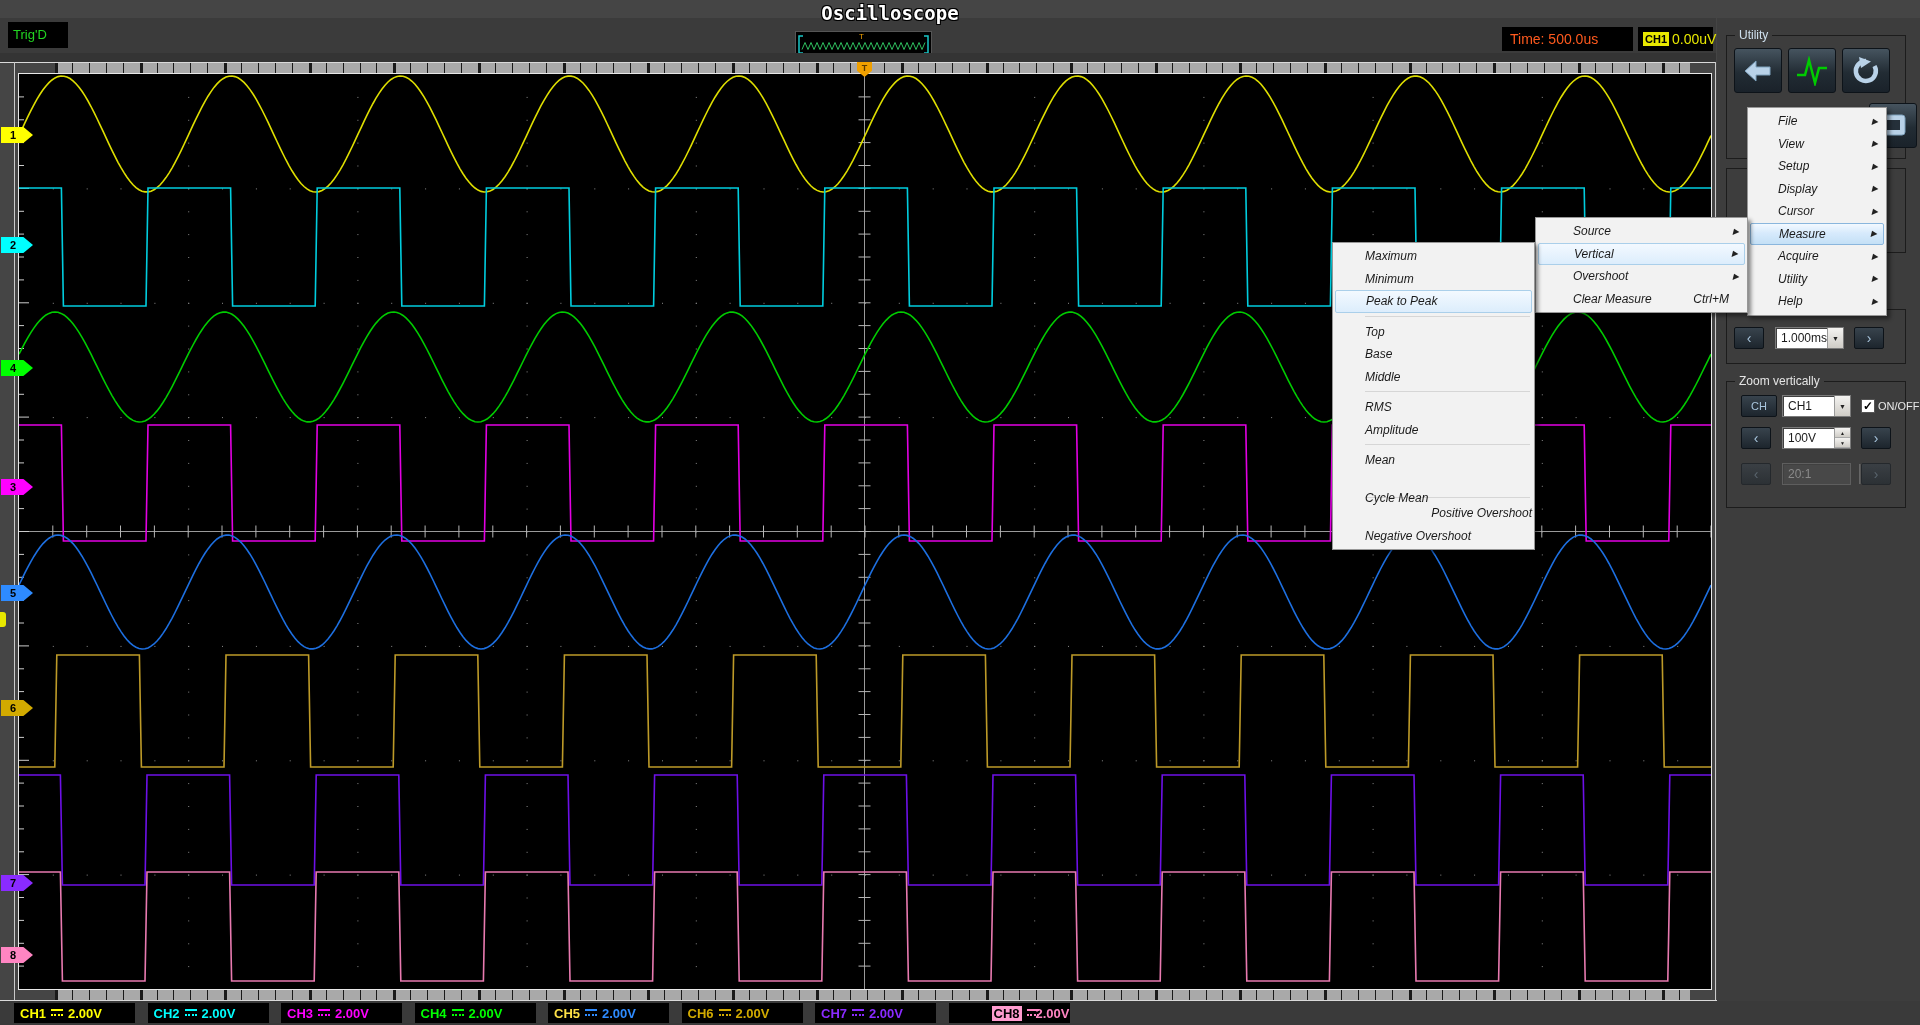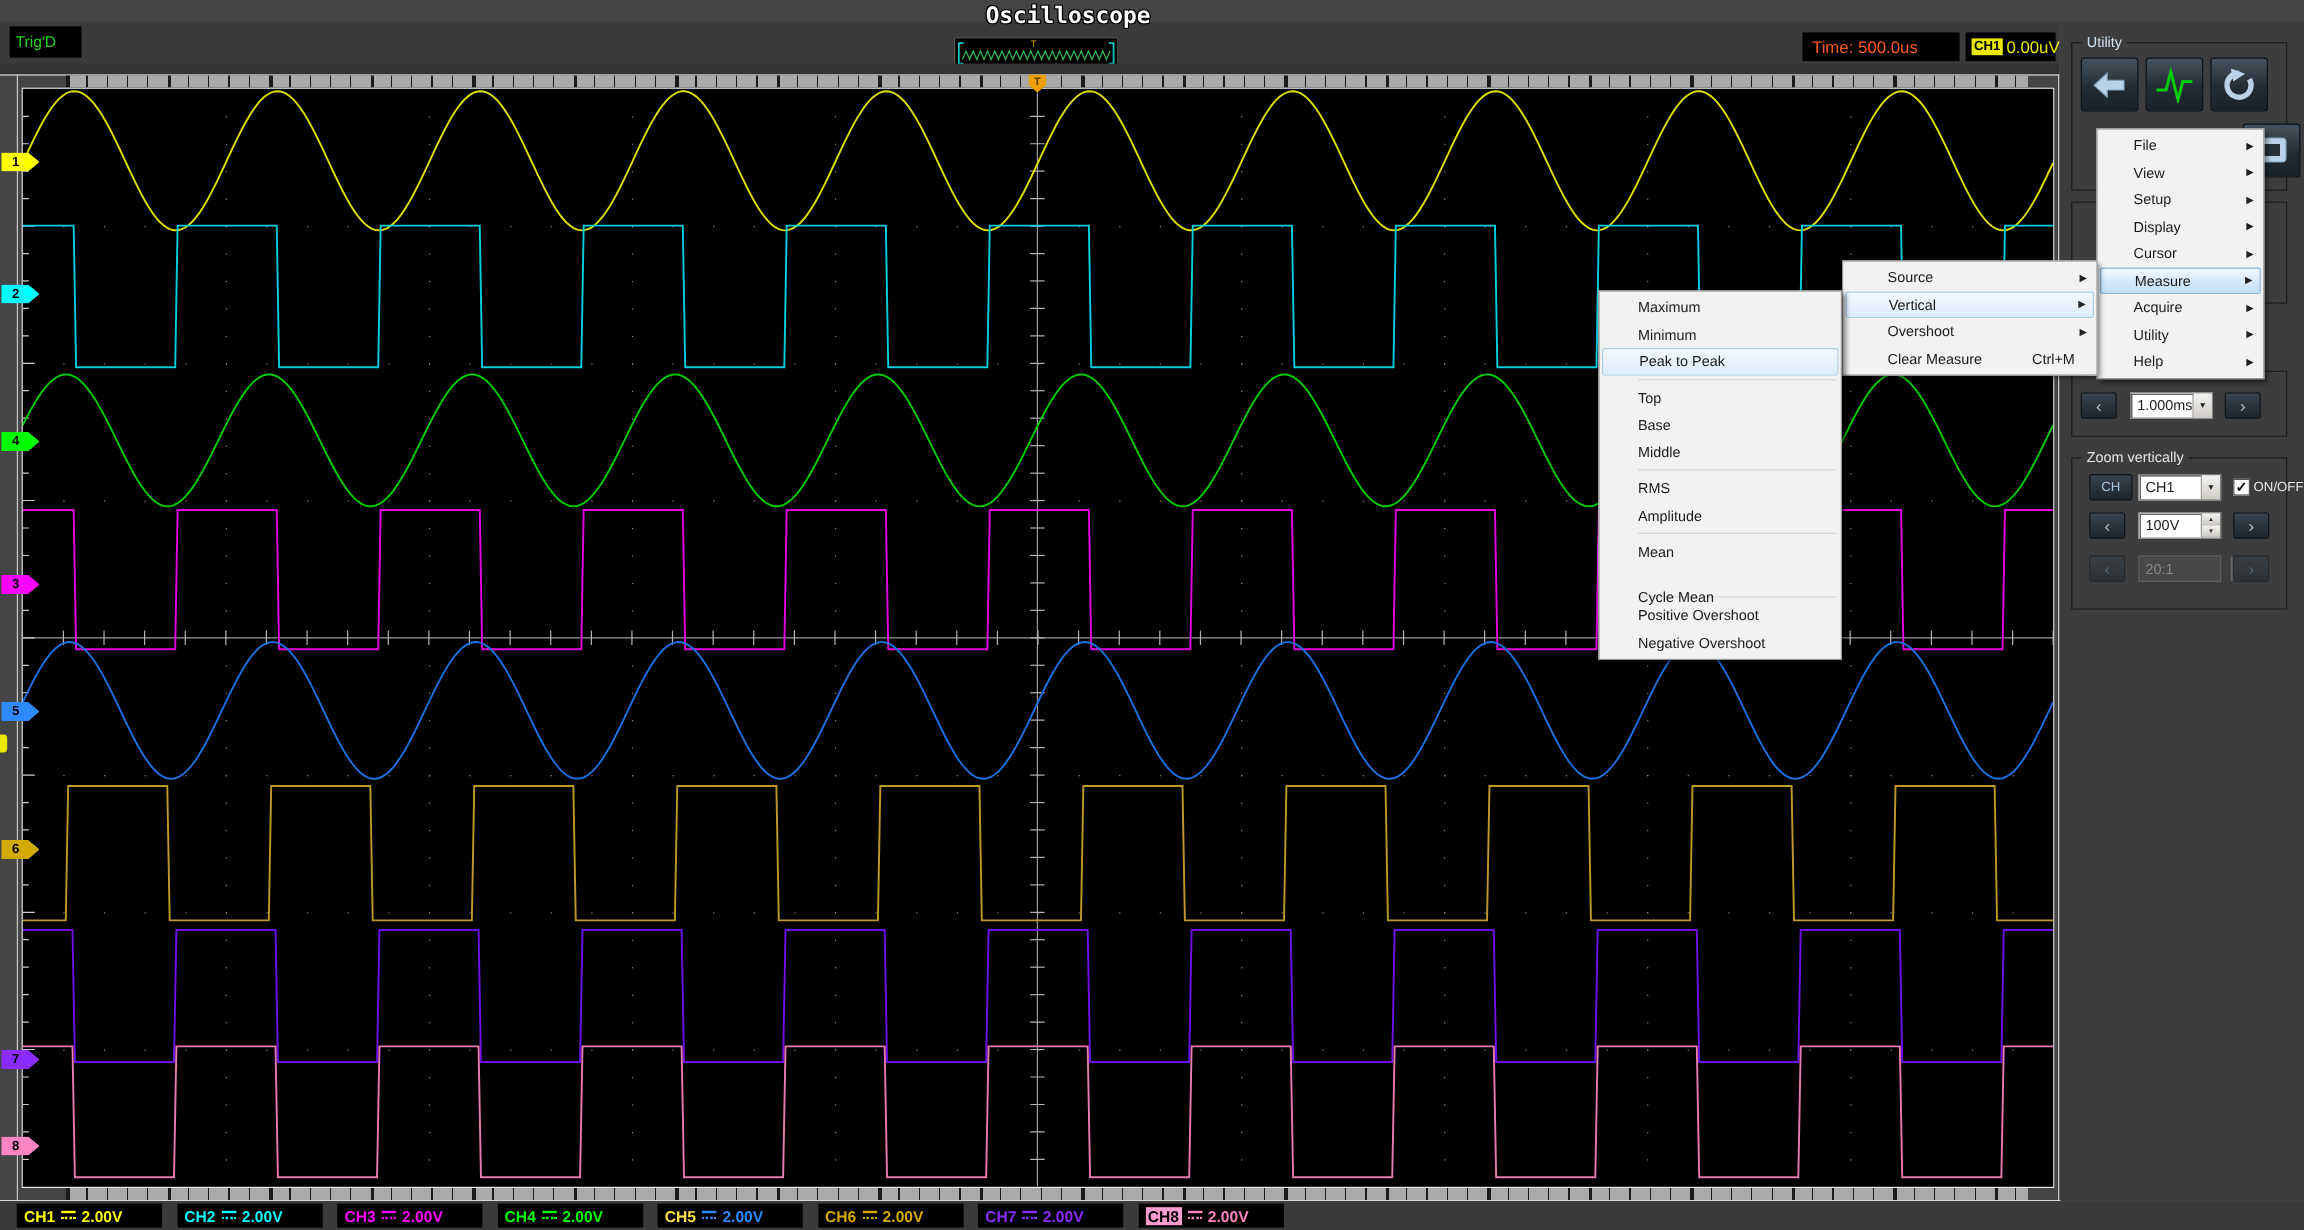--- a/index.html
+++ b/index.html
@@ -85,37 +85,37 @@
   .dropdown.disabled .dd-arrow { background:#565656; color:#8a8a8a; border-left-color:#666; }
   .spin-col { width:16px; height:100%; border-left:1px solid #9a9a9a; display:flex; flex-direction:column; }
   .spin-col div { flex:1; background:linear-gradient(#f4f3f1,#cfccc6); font-size:5px; color:#222;
     display:flex; align-items:center; justify-content:center; border-bottom:1px solid #aaa; }
   .checkbox { position:absolute; width:14px; height:14px; background:#fff; border:1px solid #555;
     color:#000; font-size:12px; font-weight:bold; line-height:12px; text-align:center; }
   .onoff-label { position:absolute; color:#e8e8e8; font-size:11px; }
 
   
   .menu { position:absolute; background:#f2f2f2; border:1px solid #979797;
-    box-shadow:3px 3px 4px rgba(0,0,0,.45); z-index:20; padding:2px; }
+    box-shadow:3px 3px 4px rgba(0,0,0,.45); z-index:20; padding:2px;font-style:italic; }
   .menu-item { position:relative; height:22.5px; display:flex; align-items:center; color:#1a1a1a; font-size:12px; }
   .menu-item .mi-label { padding-left:28px; flex:1; }
   .menu-item .mi-shortcut { padding-right:16px; color:#1a1a1a; }
   .menu-item .mi-arrow { position:absolute; right:6px; font-size:8px; color:#222; }
   .menu-item.hl { background:linear-gradient(#f3f9ff,#d7eafc 45%,#c4e0f6); border:1px solid #8ab6dd; border-radius:2px; }
   .menu-item.hl2 { background:linear-gradient(#f3f9ff,#dcedfc); border:1px solid #aacfea; border-radius:2px; }
   .menu-sep { height:1px; background:#d6d6d6; margin:3px 2px 4px 30px; }
 
   
   .bottom-bar { position:absolute; left:0; top:1001px; width:1920px; height:24px; background:#3a3a3a; }
   .ch-box { position:absolute; top:2px; width:121px; height:20px; background:#000;
     display:flex; align-items:center; font-size:13px; font-weight:bold; padding-left:6px; gap:5px; }
   .coupling { width:12px; height:8px; position:relative; }
   .coupling .c-top { position:absolute; left:0; top:0; width:12px; height:2px; }
   .coupling .c-bot { position:absolute; left:0; top:5px; width:12px; border-top:2px dotted; }
-  .ch-name.sel { padding:0 2px; }
+  .ch-name.sel { padding:0 2px;margin-left:37px; }
 </style>
 </head>
 <body>
 
 <div id="app">
 
   <div class="window-title">Oscilloscope</div>
 
   <div class="toolbar">
     <div class="trig-box">Trig'D</div>
@@ -1079,21 +1079,21 @@
       </div>
       <div class="menu-sep"></div>
       <div class="menu-item">
         <span class="mi-label" style="padding-left: 30px;">Mean</span>
       </div>
       <div class="menu-item">
         <span class="mi-label" style="padding-left: 30px; margin-top: 31px;">Cycle Mean</span>
       </div>
       <div class="menu-sep"></div>
       <div class="menu-item">
-        <span class="mi-label" style="padding-left: 30px;">Positive Overshoot</span>
+        <span class="mi-label" style="padding-left: 30px; text-align: right;">Positive Overshoot</span>
       </div>
       <div class="menu-item">
         <span class="mi-label" style="padding-left: 30px;">Negative Overshoot</span>
       </div>
     </div>
 
   <div class="bottom-bar" id="bottom-bar">
       <div class="ch-box" style="left: 14px;">
         <span class="ch-name" style="color: rgb(255, 255, 0);">CH1</span>
         <span class="coupling">

